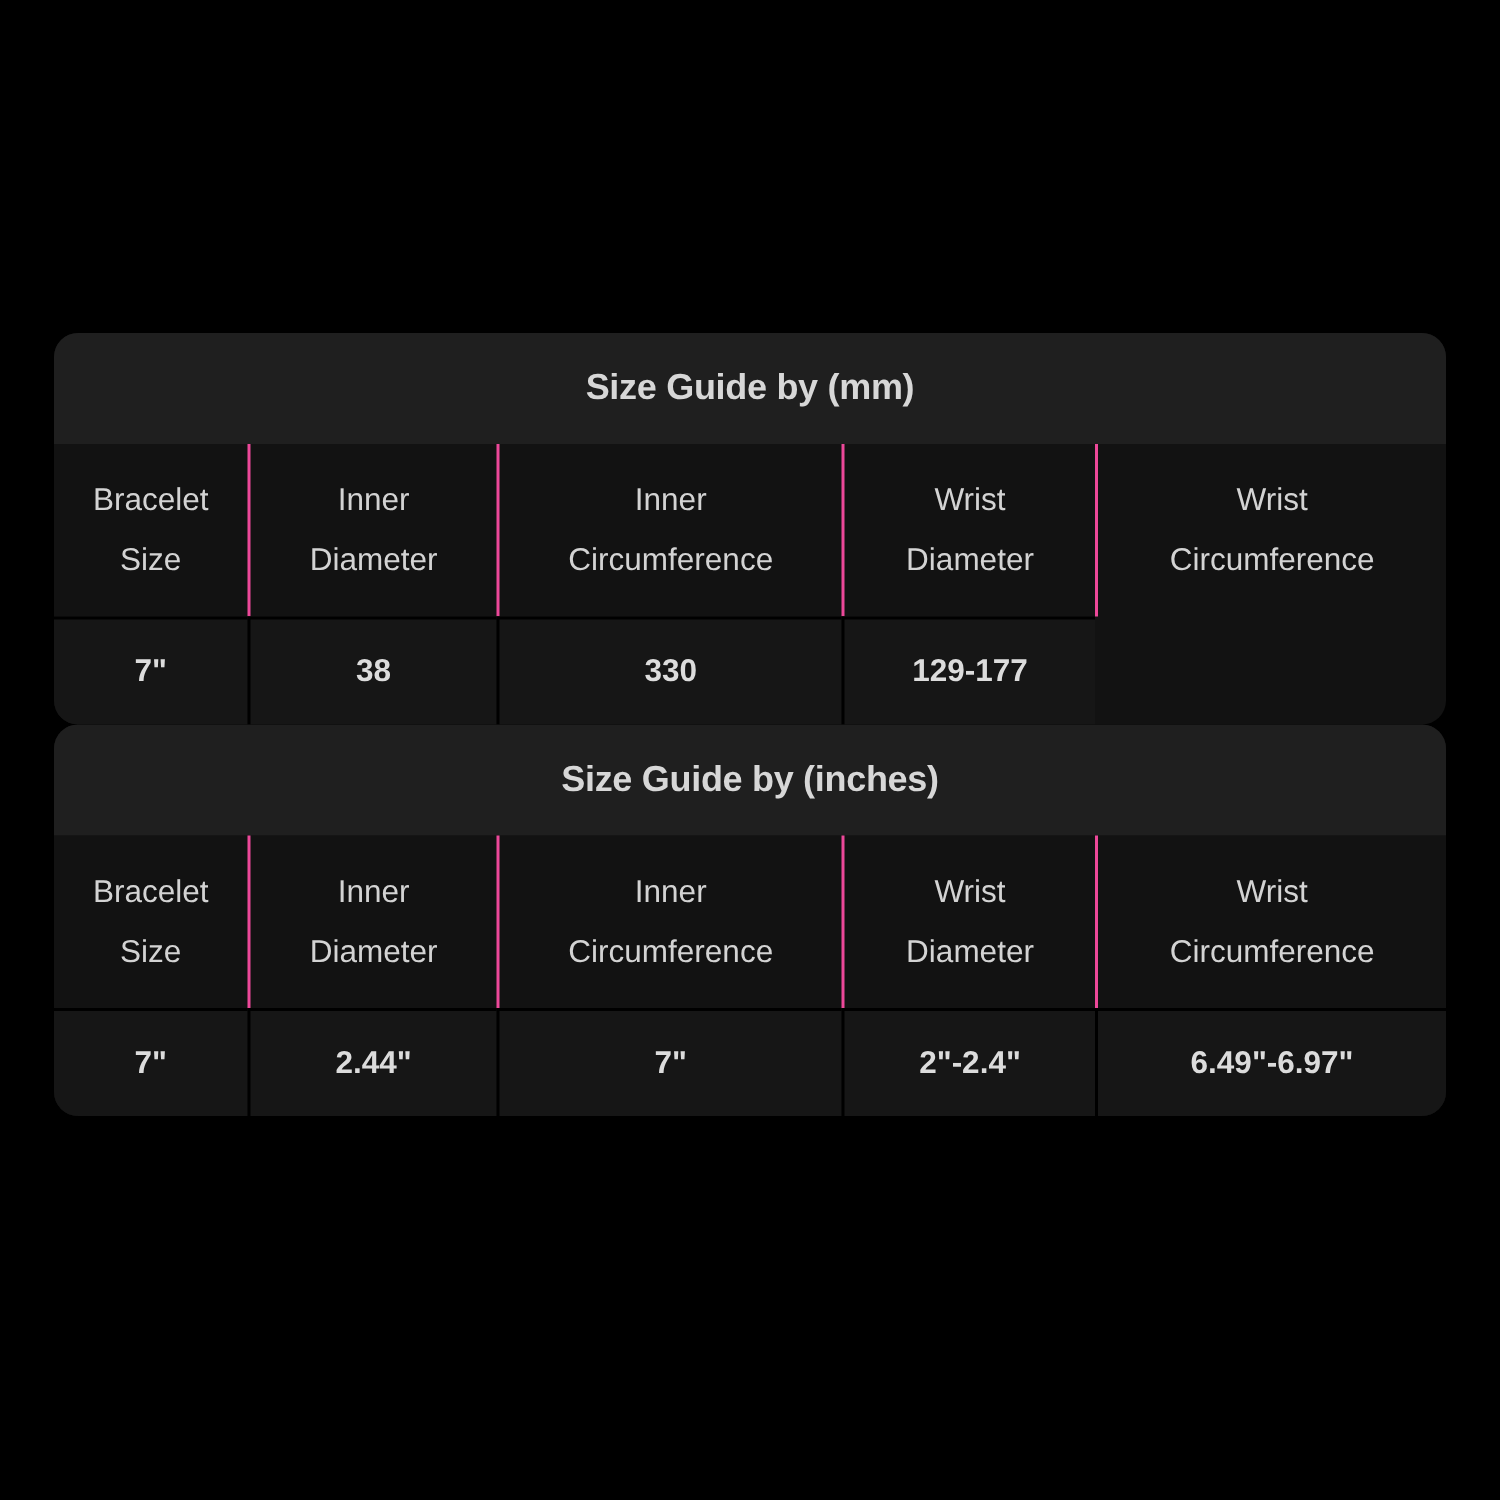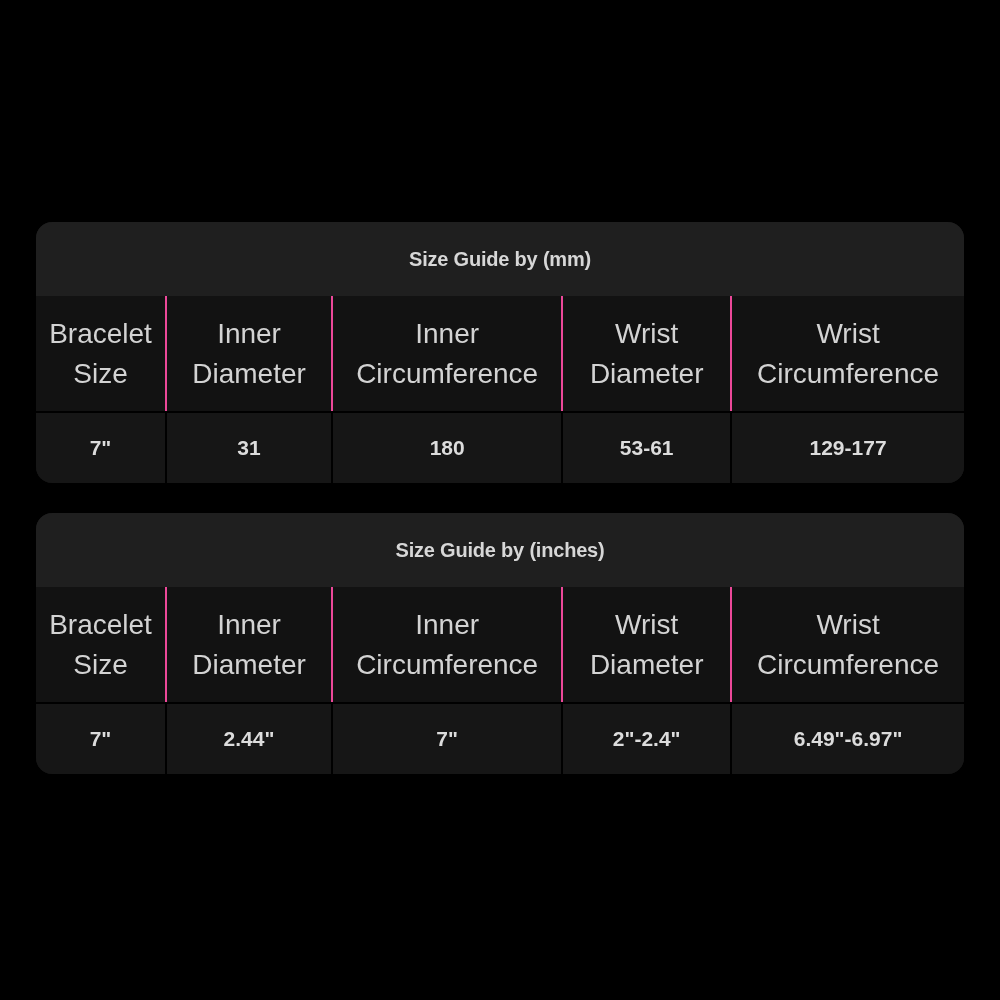--- a/index.html
+++ b/index.html
@@ -20,29 +20,28 @@
     top: 222px;
     width: 928px;
   }
   .size-table {
     width: 928px;
     border-radius: 16px;
     overflow: hidden;
     background: #121212;
   }
   .size-table + .size-table {
-    margin-top: 30px;
   }
   .title-bar {
     height: 74px;
     background: #1f1f1f;
     display: flex;
     align-items: center;
     justify-content: center;
-    font-size: 20px;
+    font-size: 24px;
     font-weight: 700;
     color: #d7d7d7;
     letter-spacing: -0.2px;
   }
   .grid {
     display: grid;
     grid-template-columns: 13.9% 17.9% 24.8% 18.2% 25.2%;
   }
   .hcell {
     height: 115px;
@@ -53,21 +52,21 @@
     box-sizing: border-box;
   }
   .hcell:not(:first-child) {
     border-left: 2px solid #ec4899;
   }
   .hcell span {
     display: block;
     width: min-content;
     margin: 0 auto;
     text-align: center;
-    font-size: 28px;
+    font-size: 21px;
     font-weight: 400;
     line-height: 40px;
     color: #d3d3d3;
   }
   .dcell {
     height: 72px;
     background: #161616;
     display: flex;
     align-items: center;
     justify-content: center;
@@ -100,23 +99,22 @@
         </div>
       <div class="hcell">
           <span>Wrist Diameter</span>
         </div>
       <div class="hcell">
           <span>Wrist Circumference</span>
         </div>
     </div>
     <div class="grid">
       <div class="dcell">7"</div>
-      <div class="dcell">31</div>
-      <div class="dcell">180</div>
-      <div class="dcell">53-61</div>
+      <div class="dcell">38</div>
+      <div class="dcell">330</div>
       <div class="dcell">129-177</div>
     </div>
   </div>
 
   <div class="size-table">
     <div class="title-bar">Size Guide by (inches)</div>
     <div class="grid">
       <div class="hcell">
           <span>Bracelet Size</span>
         </div>

